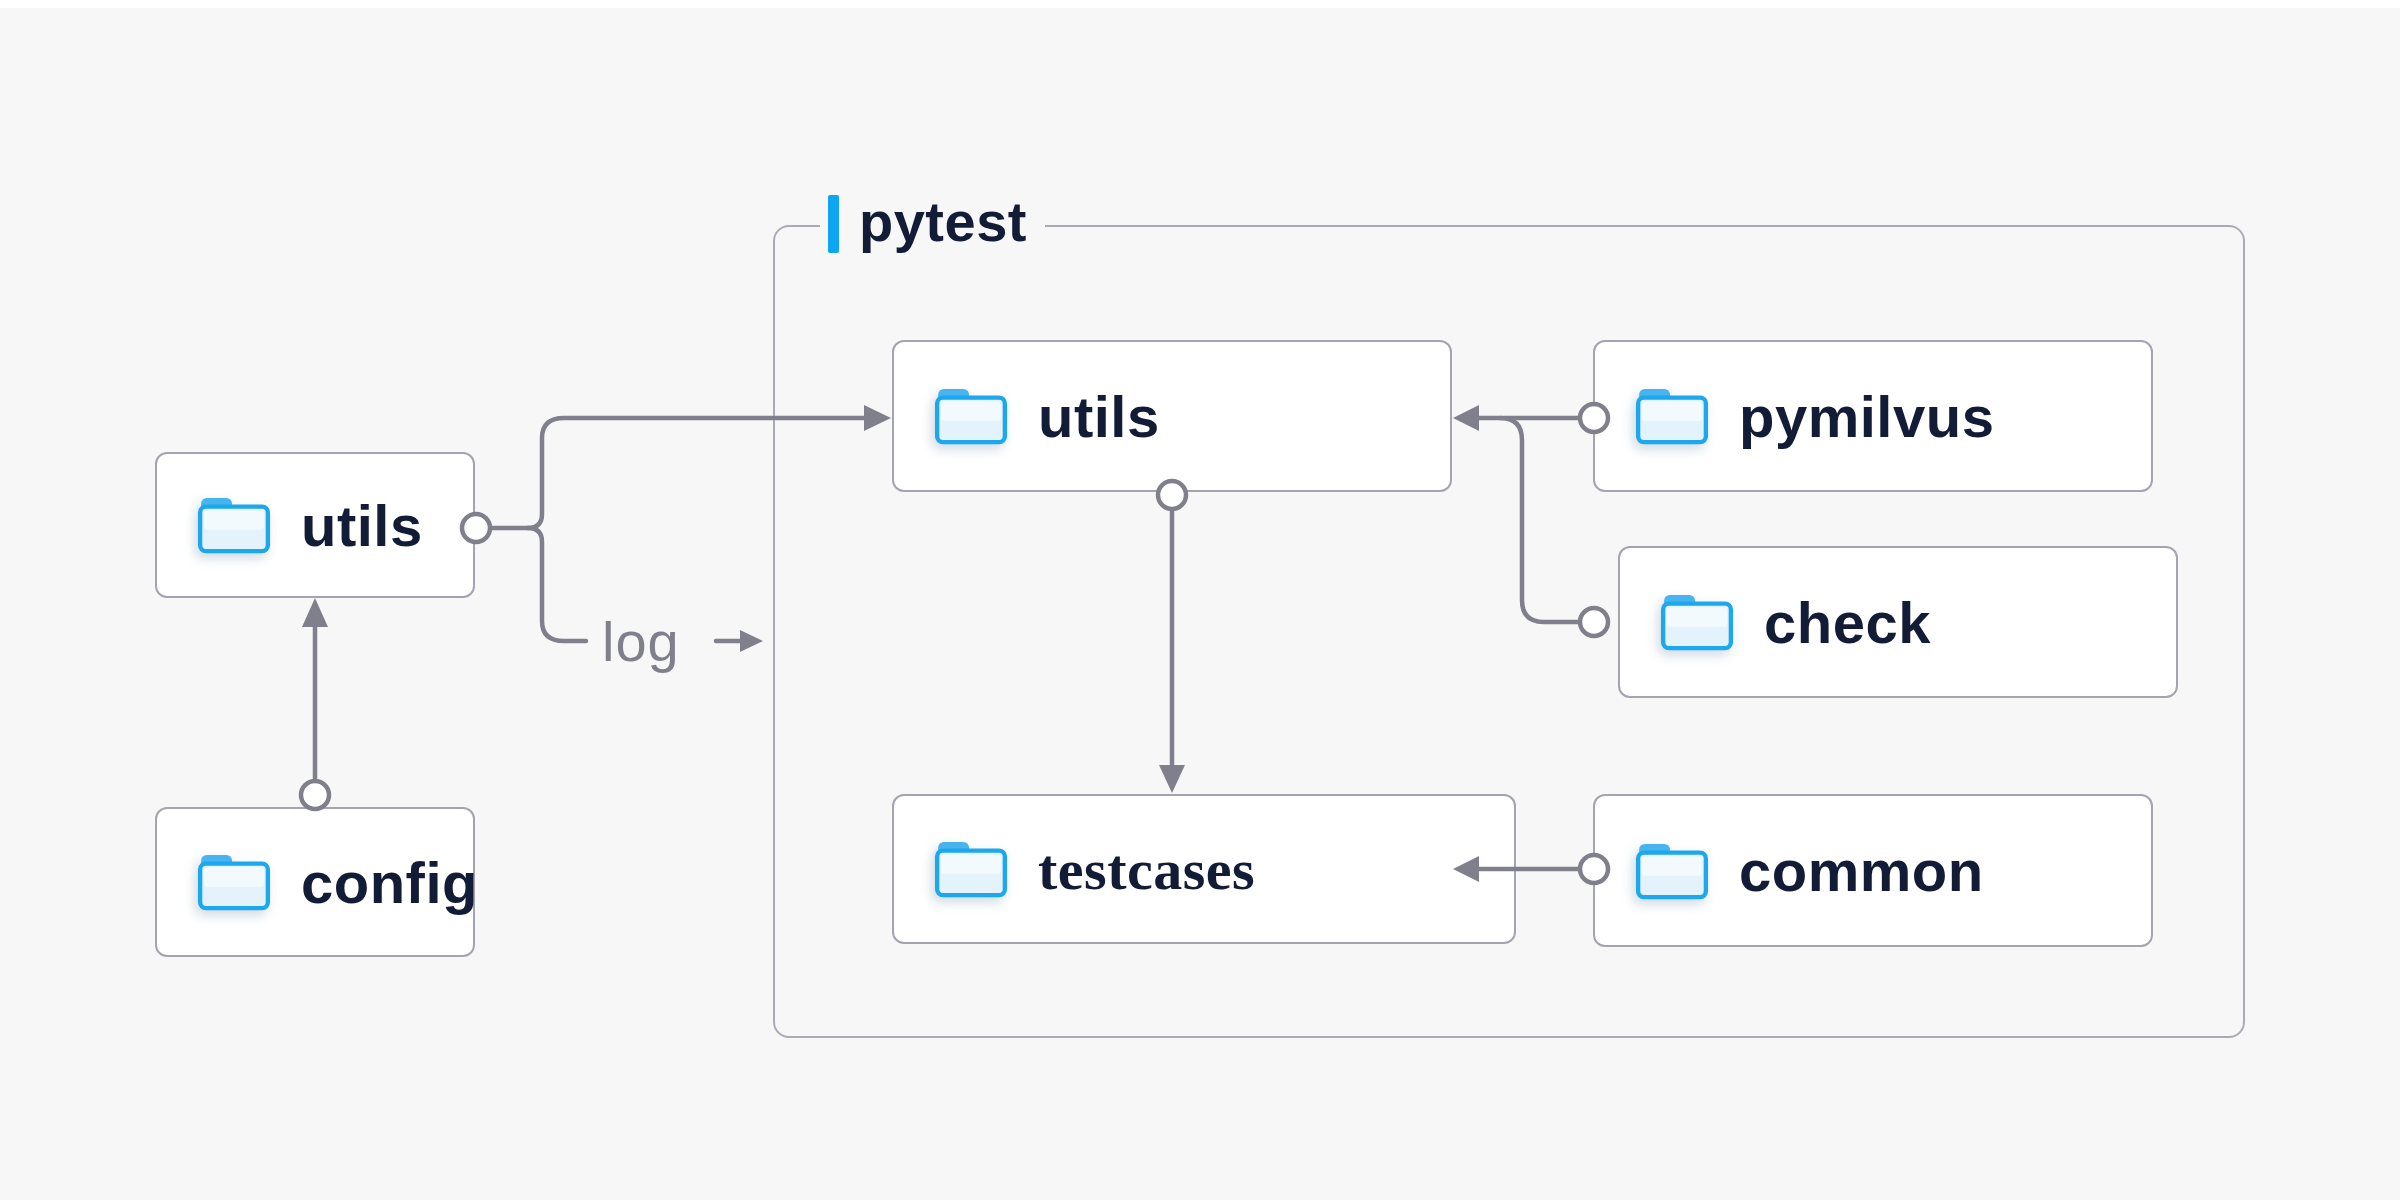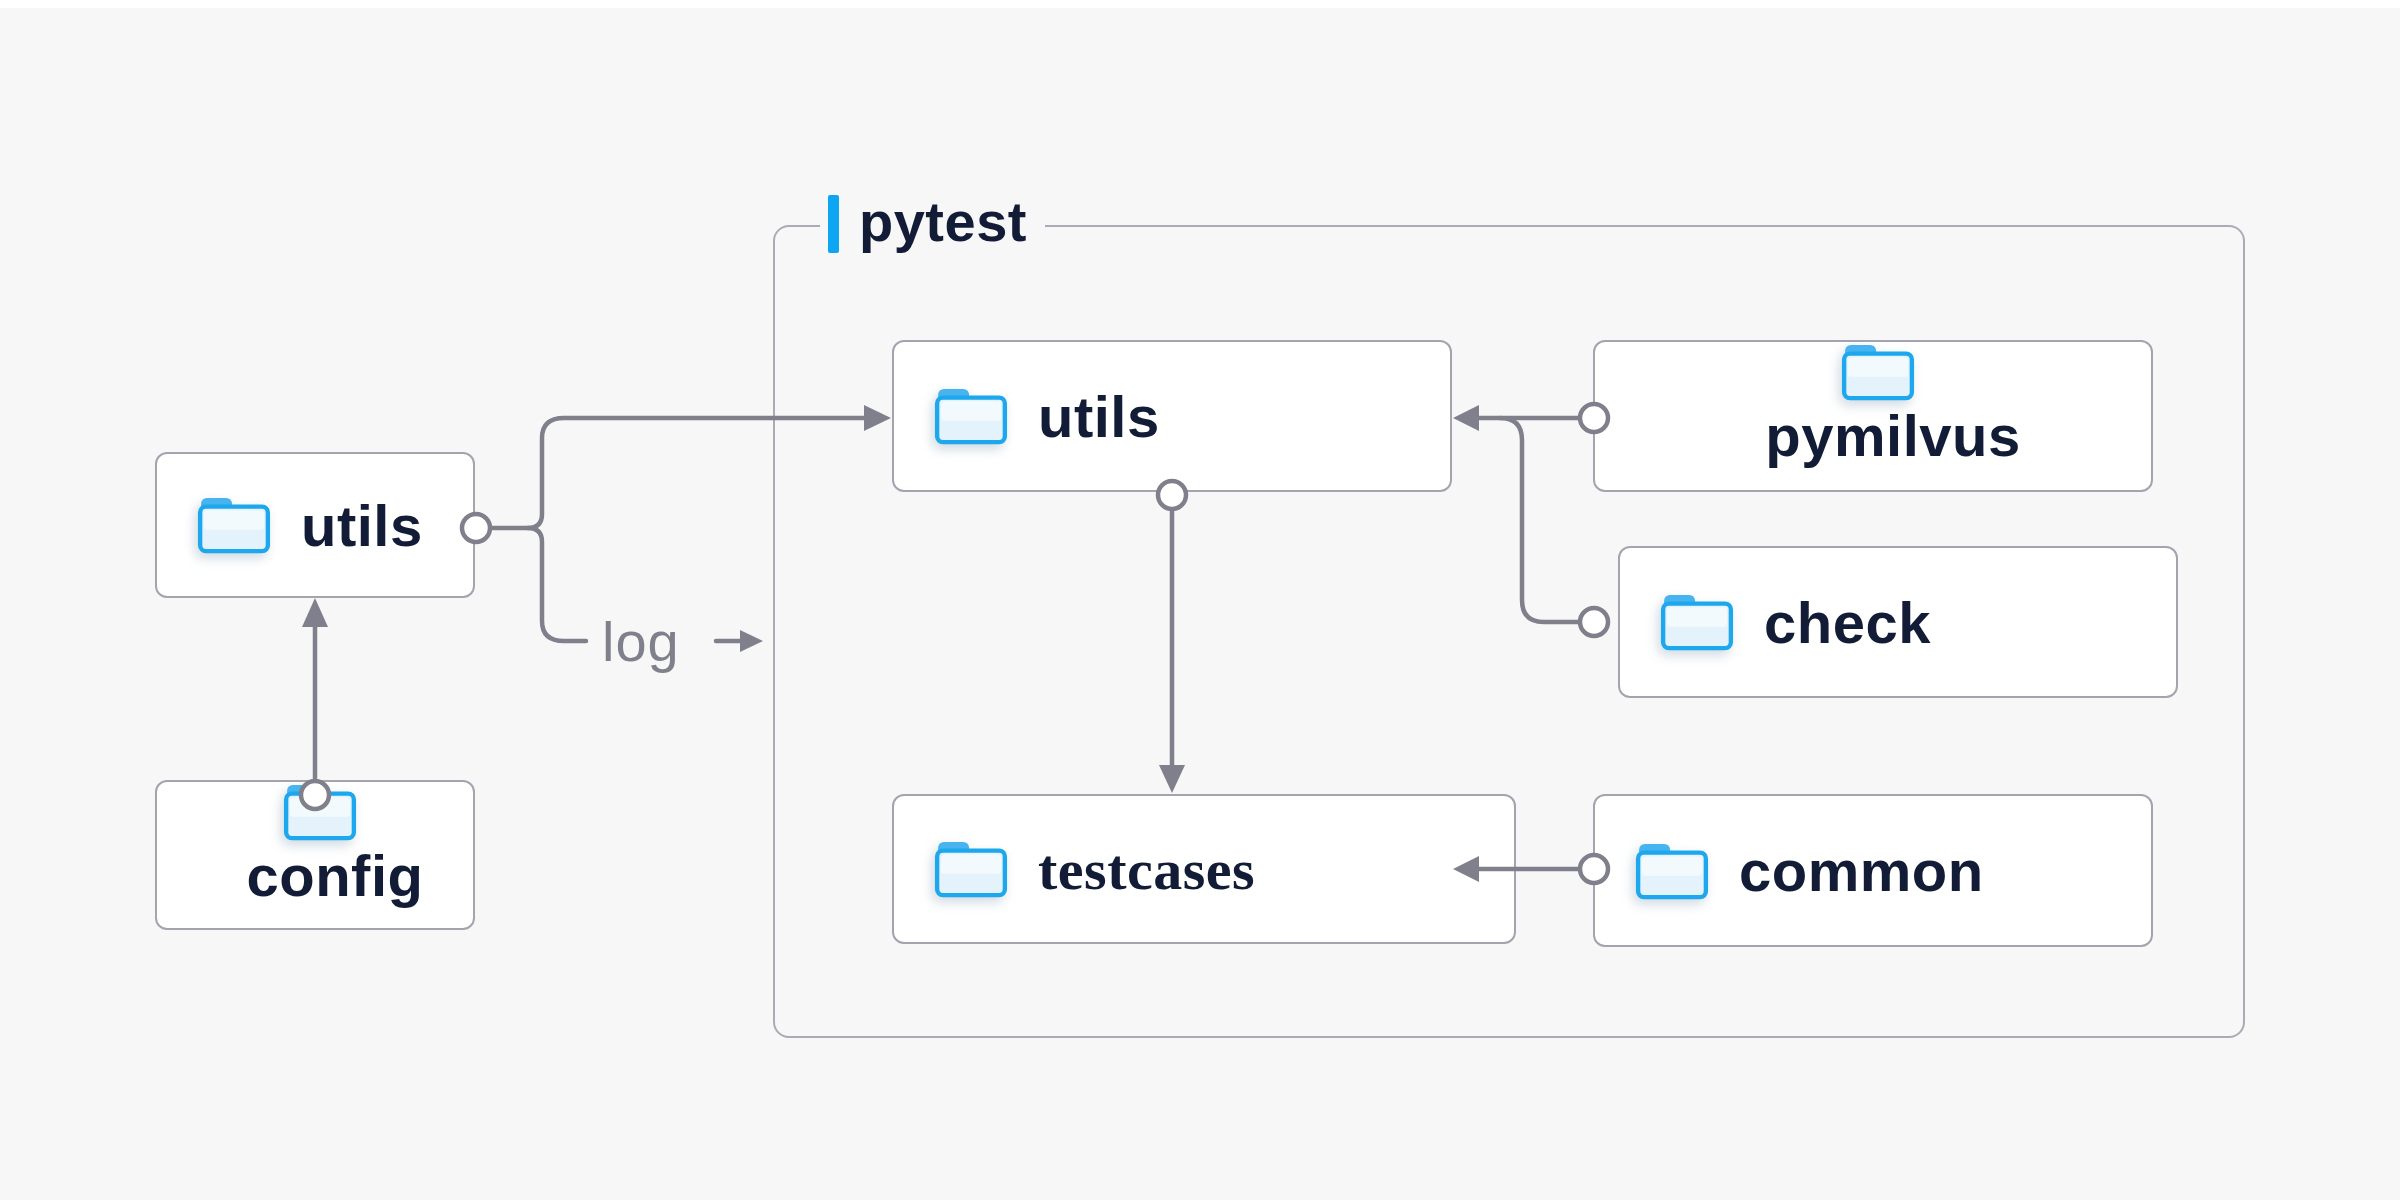--- a/index.html
+++ b/index.html
@@ -51,23 +51,23 @@
     padding-left:40px;
     z-index:2;
   }
   .node .folder{margin-right:30px;flex:0 0 auto;filter:drop-shadow(-3px 5px 6px rgba(120,150,175,0.35));}
   .node-label{
     font-size:58px;font-weight:bold;color:#131c36;
     letter-spacing:0.5px;
     white-space:nowrap;
   }
   .n-utils    {left:155px;top:444px;width:320px;height:146px;}
-  .n-config   {left:155px;top:772px;width:320px;height:150px;flex-direction:column;}
+  .n-config   {left:155px;top:799px;width:320px;height:150px;}
   .n-base     {left:892px;top:332px;width:560px;height:152px;}
-  .n-pymilvus {left:1593px;top:332px;width:560px;height:152px;flex-direction:column;}
+  .n-pymilvus {left:1593px;top:332px;width:560px;height:152px;}
   .n-check    {left:1618px;top:538px;width:560px;height:152px;}
   .n-testcases{left:892px;top:786px;width:624px;height:150px;font-family:Liberation Serif, serif;}
   .n-common   {left:1593px;top:786px;width:560px;height:153px;}
   
   .connectors{
     position:absolute;left:0;top:0;width:2400px;height:1200px;
     z-index:3;
     pointer-events:none;
   }
   

